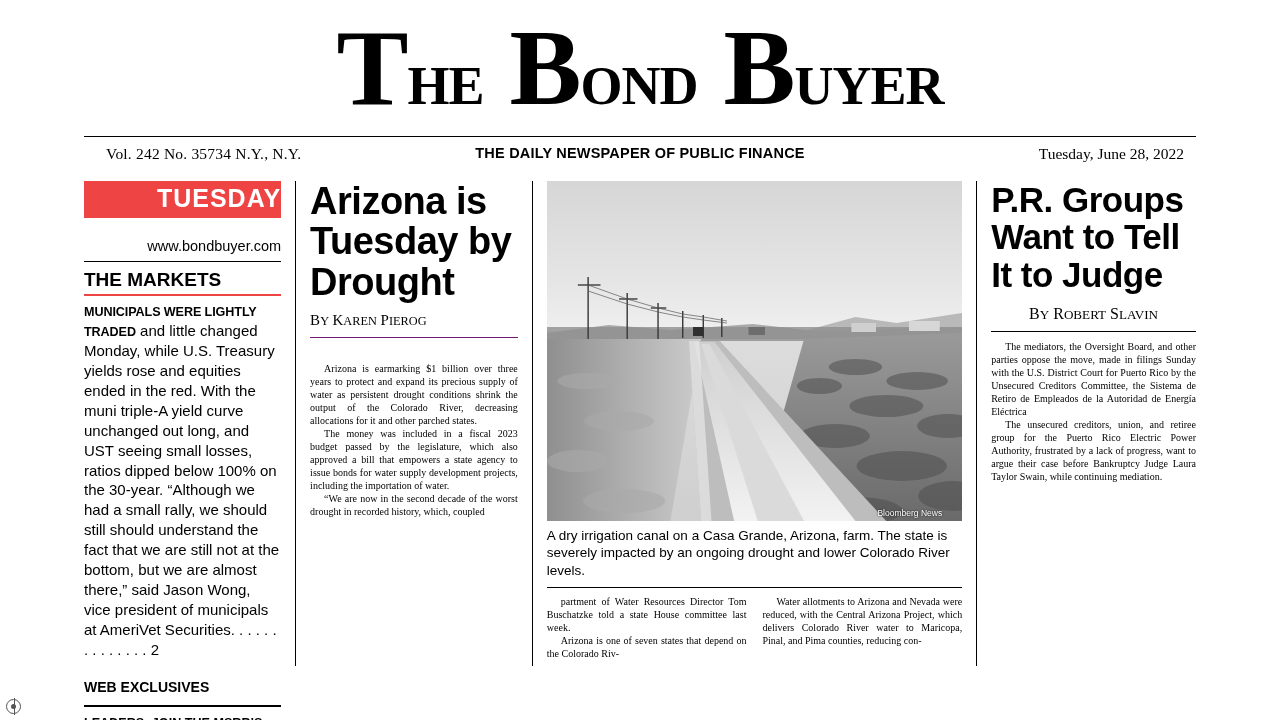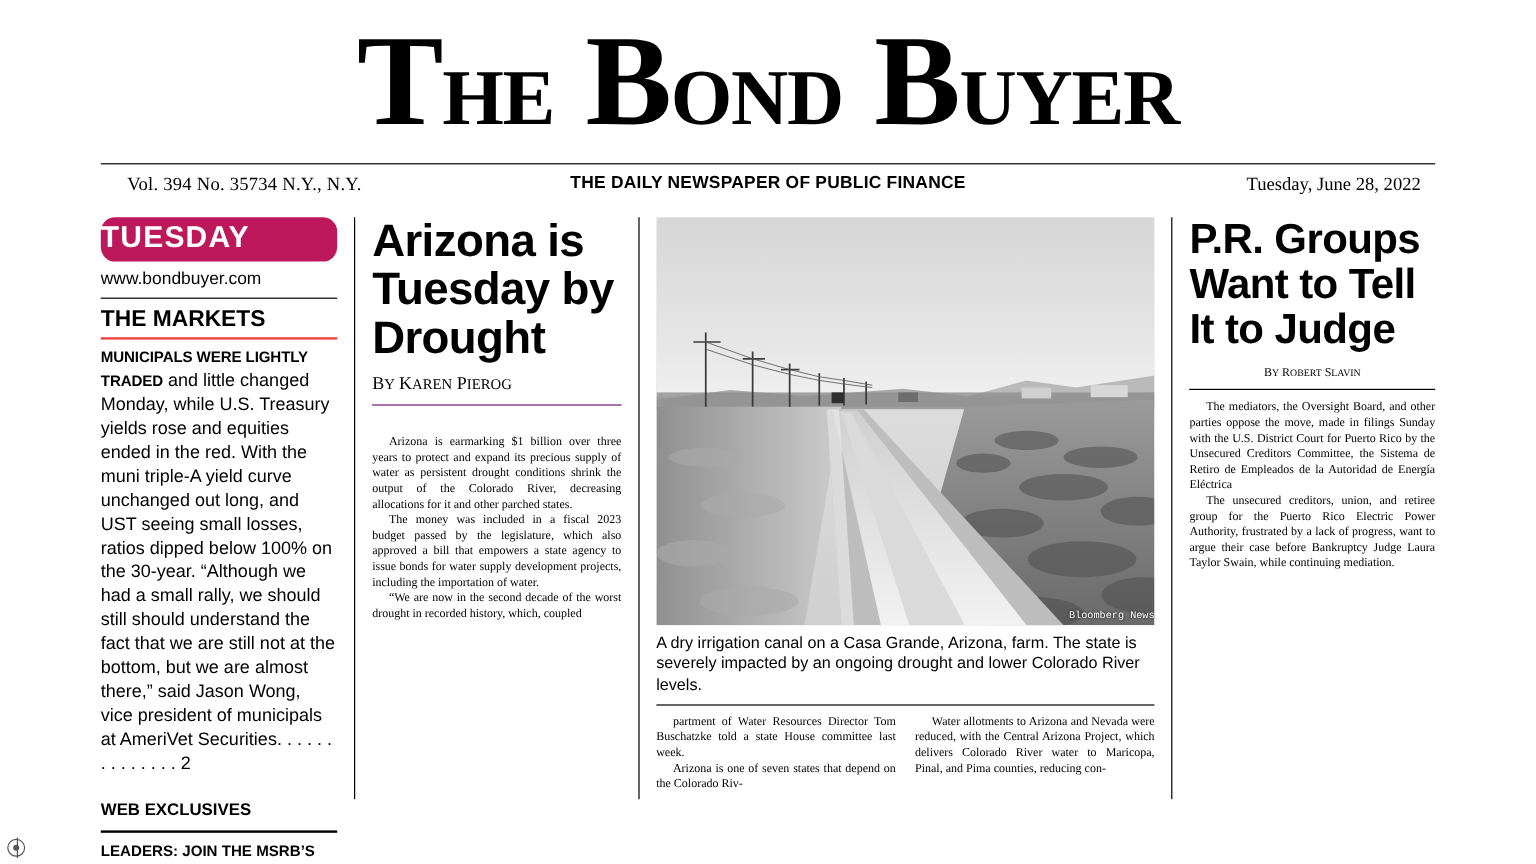--- a/index.html
+++ b/index.html
@@ -30,21 +30,21 @@
     font-family: "Liberation Serif", serif;
     font-weight: 700;
     font-size: 108px;
     line-height: 1.0;
     letter-spacing: -1px;
     margin: 0;
     padding: 0 40px;
     white-space: nowrap;
   }
   .masthead-title .small-caps {
-    font-size: 66px;
+    font-size: 54px;
   }
   .masthead-rule {
     border: 0;
     border-top: 1.5px solid #000;
     margin: 14px 84px 0 84px;
   }
   .masthead-meta {
     position: relative;
     margin: 0 84px;
     height: 34px;
@@ -98,35 +98,34 @@
     padding: 0 14px;
   }
   .col-right {
     width: 213px;
     padding-left: 14px;
     border-left: 1px solid #000;
   }
 
   
   .tuesday-banner {
-    background: #be185d;
+    background: #ef4444;
     color: #fff;
-    text-align: left;
+    text-align: right;
     font-family: "Liberation Sans", sans-serif;
     font-weight: 700;
     font-size: 25px;
     letter-spacing: 1px;
     padding: 3px 0 5px 0;
-    border-radius: 12px;
   }
   .site-url {
-    text-align: left;
+    text-align: right;
     font-family: "Liberation Sans", sans-serif;
     font-size: 14.5px;
-    padding: 7px 0 7px 0;
+    padding: 20px 0 7px 0;
     border-bottom: 1px solid #000;
   }
   .section-head {
     font-family: "Liberation Sans", sans-serif;
     font-weight: 700;
     font-size: 19px;
     padding: 7px 0 3px 0;
     border-bottom: 2px solid #ef4444;
     margin-bottom: 5px;
   }
@@ -194,24 +193,24 @@
   .photo {
     position: relative;
     width: 100%;
     height: 340px;
     overflow: hidden;
     background: linear-gradient(#e8e8e8, #cfcfcf);
   }
   .photo svg { display: block; width: 100%; height: 100%; }
   .photo-credit {
     position: absolute;
-    right: 0;
+    right: 20px;
     bottom: 3px;
     color: #fff;
-    font-family: Liberation Mono, monospace;
+    font-family: Liberation Sans, sans-serif;
     font-size: 8.5px;
     text-shadow: 0 0 2px #000;
   }
   .caption {
     font-family: "Liberation Sans", sans-serif;
     font-size: 13.5px;
     line-height: 1.28;
     padding: 6px 0 8px 0;
     border-bottom: 1px solid #000;
   }
@@ -226,21 +225,21 @@
   .headline-right {
     font-family: "Liberation Sans", sans-serif;
     font-weight: 700;
     font-size: 35px;
     line-height: 1.07;
     letter-spacing: -0.5px;
     margin: 0;
   }
   .byline-right {
     font-family: "Liberation Serif", serif;
-    font-size: 10px;
+    font-size: 16px;
     text-align: center;
     padding: 12px 0 8px 0;
     border-bottom: 1px solid #000;
     margin-bottom: 8px;
   }
 
   
   .a11y-dot {
     position: absolute;
     left: 6px;
@@ -271,21 +270,21 @@
 <body>
 
 <div class="page">
 
   <div class="masthead">
     <div class="masthead-title">
       <span>T<span class="small-caps">HE</span> B<span class="small-caps">OND</span> B<span class="small-caps">UYER</span></span>
     </div>
     <hr class="masthead-rule">
     <div class="masthead-meta">
-      <span class="meta-left">Vol. 394   No. 35734   N.Y., N.Y.</span>
+      <span class="meta-left">Vol. 242   No. 35734   N.Y., N.Y.</span>
       <span class="meta-center">THE DAILY NEWSPAPER OF PUBLIC FINANCE</span>
       <span class="meta-right">Tuesday, June 28, 2022</span>
     </div>
   </div>
 
   <div class="content">
 
     <div class="col col-sidebar">
       <div class="tuesday-banner">TUESDAY</div>
       <div class="site-url">www.bondbuyer.com</div>

